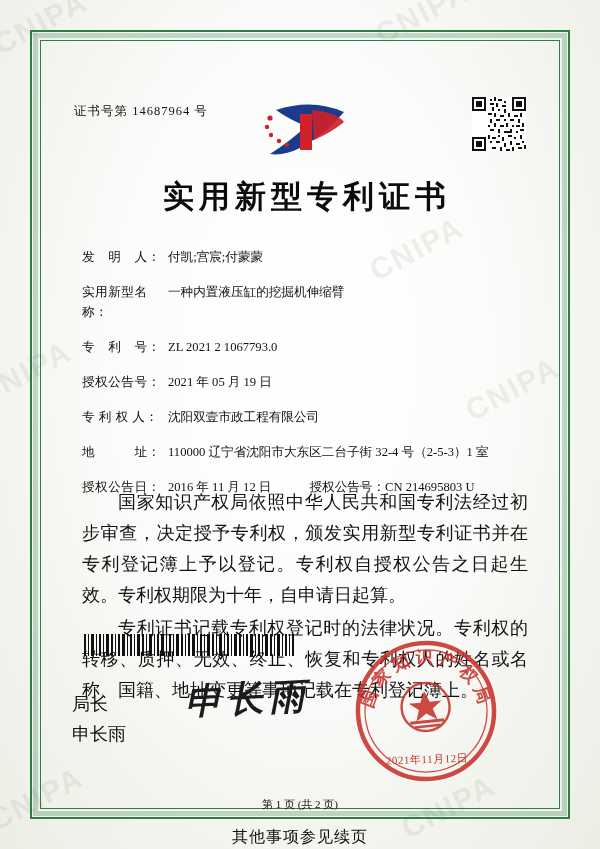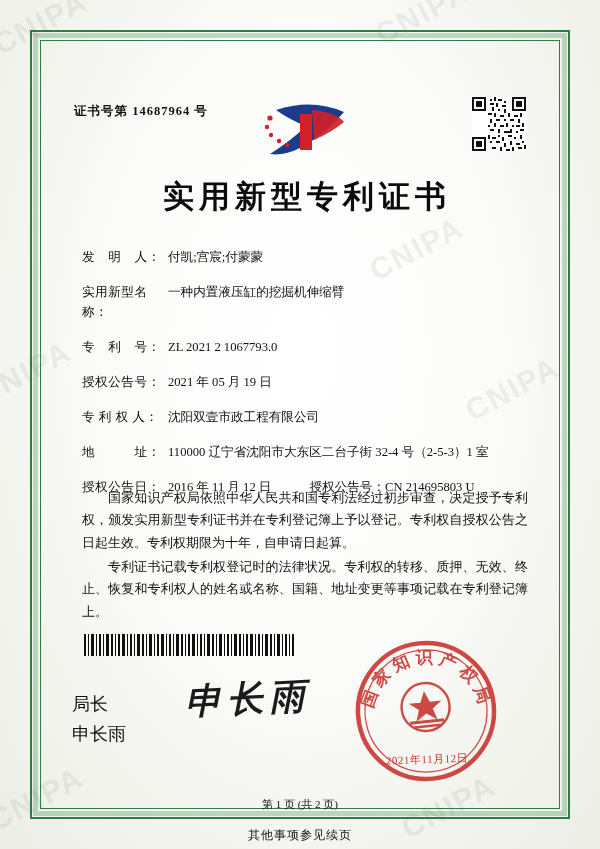--- a/index.html
+++ b/index.html
@@ -77,21 +77,20 @@
   .corner.br { right: 30px; bottom: 30px; border-left: none;  border-top: none; }
 
   
   .cert-no {
     position: absolute;
     left: 74px;
     top: 103px;
     font-size: 12.5px;
     color: #111;
     letter-spacing: 1px;
-    font-weight: bold;
   }
 
   
   .logo {
     position: absolute;
     left: 50%;
     top: 96px;
     transform: translateX(-50%);
     width: 120px;
     height: 68px;
@@ -146,21 +145,21 @@
   }
   .frow.two .fvalue { flex: none; }
   .inline-gap { display: inline-block; width: 38px; }
 
   
   .paras {
     position: absolute;
     left: 82px;
     right: 72px;
     top: 487px;
-    font-size: 13px;
+    font-size: 18px;
     line-height: 1.72;
     color: #111;
     text-align: justify;
   }
   .paras p {
     margin: 0 0 2px 0;
     text-indent: 2em;
   }
 
   
@@ -223,21 +222,21 @@
     text-align: center;
     font-size: 11px;
     color: #111;
   }
   .footer-note {
     position: absolute;
     left: 0;
     right: 0;
     top: 827px;
     text-align: center;
-    font-size: 12px;
+    font-size: 16px;
     color: #111;
     letter-spacing: 1px;
   }
 </style>
 </head>
 <body>
 
 <div id="page">
 
   <div class="wm" style="left:-10px; top:6px;   font-size:30px;">CNIPA</div>

